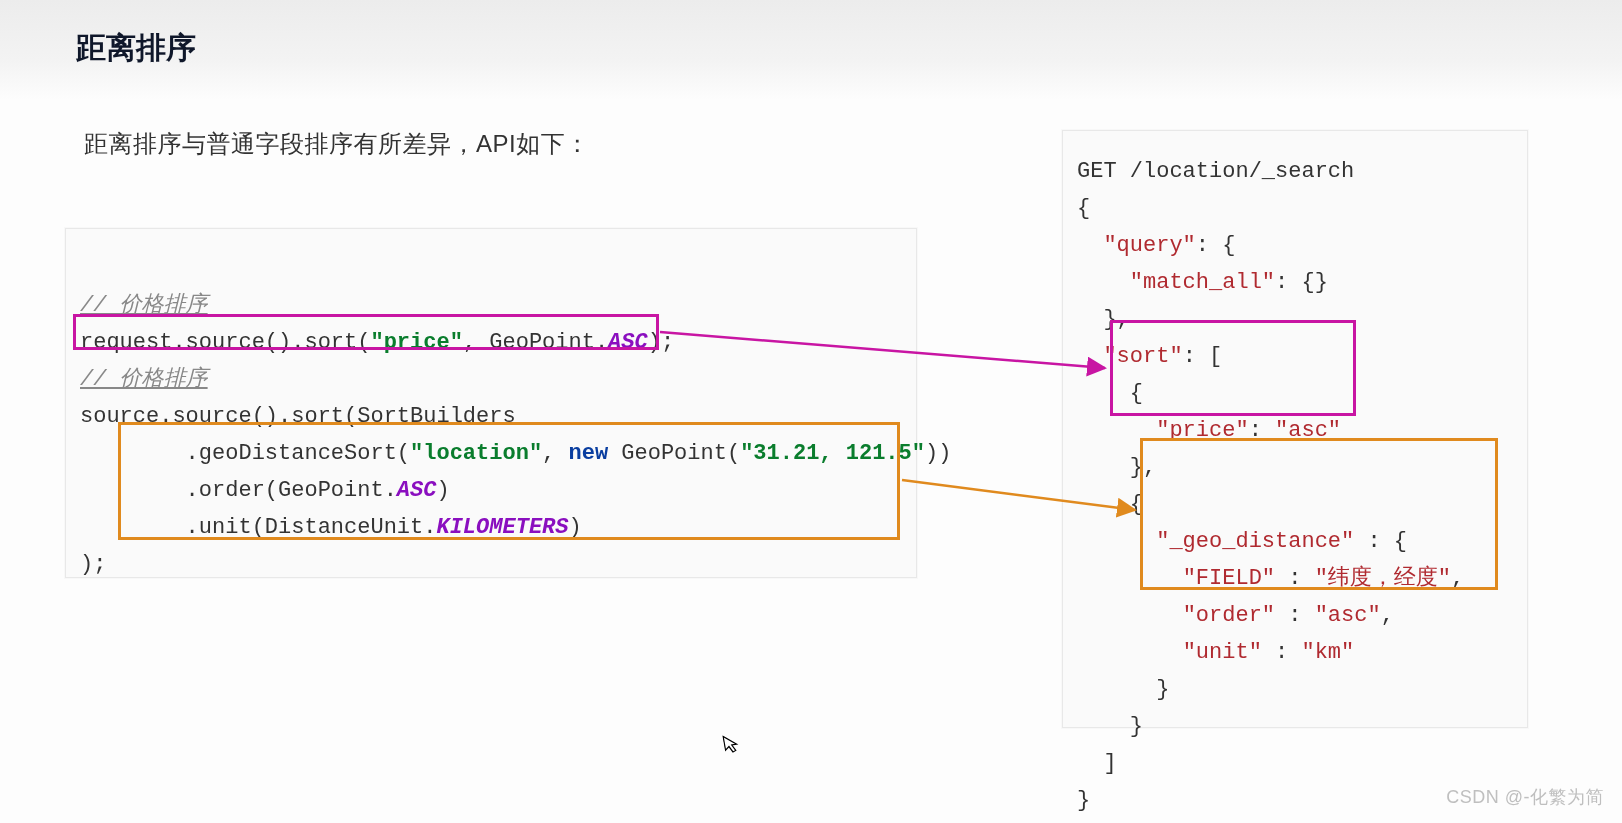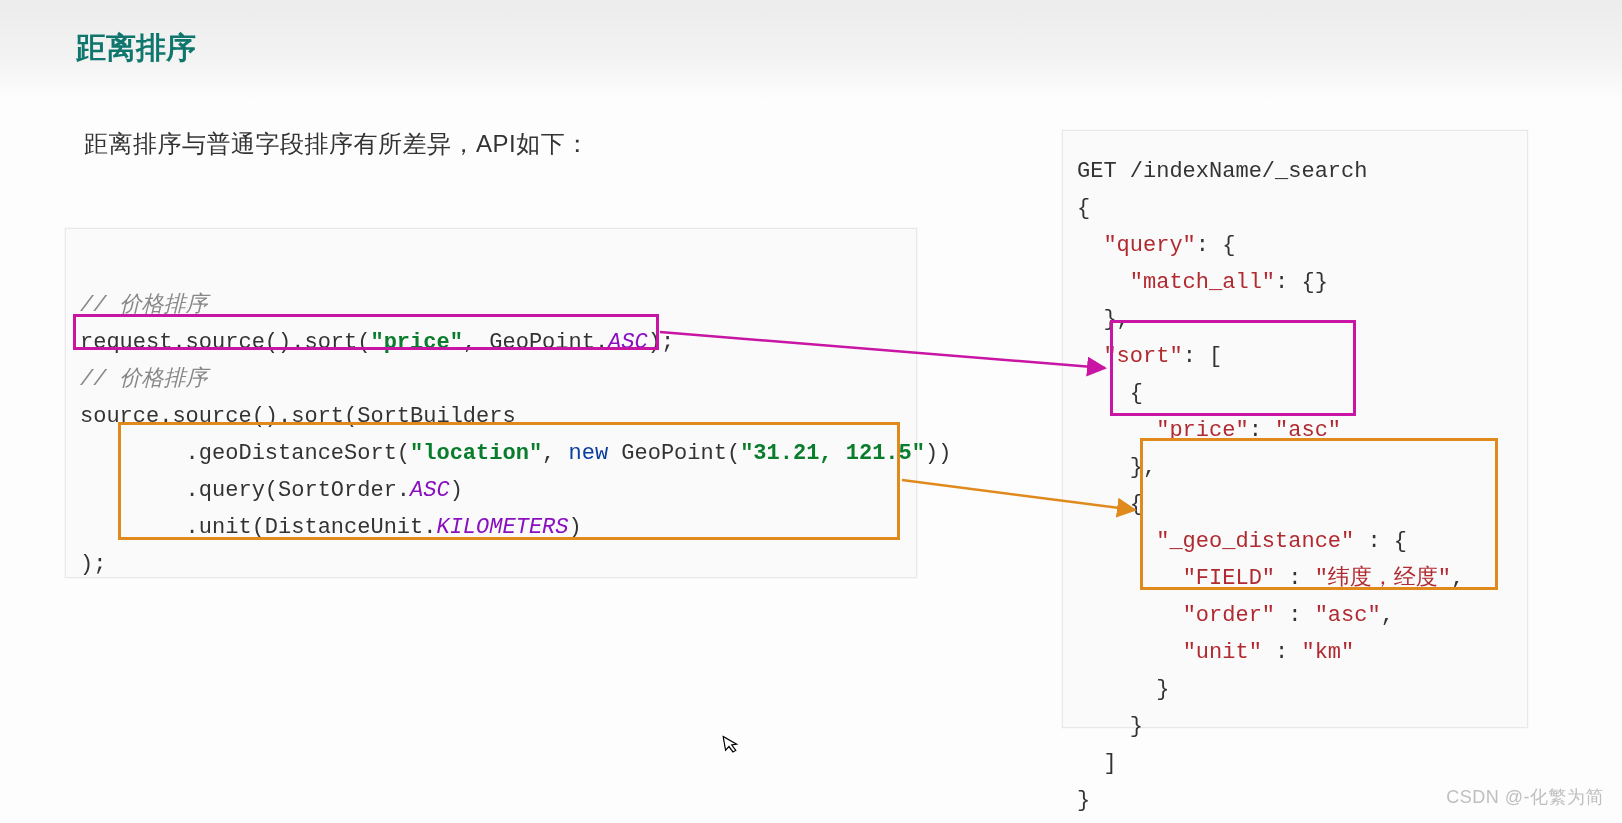--- a/index.html
+++ b/index.html
@@ -18,21 +18,21 @@
     top: 0; left: 0; right: 0;
     height: 100px;
     background: linear-gradient(to bottom, #ececec 0%, #f3f3f3 60%, #fdfdfd 100%);
   }
   .title {
     position: absolute;
     left: 76px;
     top: 28px;
     font-size: 30px;
     font-weight: 700;
-    color: #0f766e;
+    color: #0f172a;
   }
   .subtitle {
     position: absolute;
     left: 84px;
     top: 128px;
     font-size: 24px;
     color: #333;
     letter-spacing: 0.5px;
   }
   .code-pane {
@@ -55,24 +55,24 @@
     height: 598px;
     padding: 22px 14px;
   }
   .code {
     font-family: "Consolas", "Menlo", "Courier New", monospace;
     font-size: 22px;
     line-height: 37px;
     white-space: pre;
     color: #333;
   }
-  .c-comment { color: #888; font-style: italic; }
+  .c-comment { color: #888; font-style: italic; text-decoration: underline; }
   .c-str     { color: #0a7d2d; font-weight: 600; }
-  .c-const   { color: #8a0fbf; font-style: italic; font-weight: 400; }
-  .c-kw      { color: #0a3ea0; font-weight: 400; }
+  .c-const   { color: #8a0fbf; font-style: italic; font-weight: 700; }
+  .c-kw      { color: #0a3ea0; font-weight: 700; }
   .json-key  { color: #b02a30; }
   .json-str  { color: #b02a30; }
 
   .box {
     position: absolute;
     border-width: 3px;
     border-style: solid;
     background: transparent;
     pointer-events: none;
   }
@@ -112,27 +112,27 @@
 
 <div class="title">距离排序</div>
 <div class="subtitle">距离排序与普通字段排序有所差异，API如下：</div>
 
 <div id="left-pane" class="code-pane">
   <div class="code"><span class="c-comment">// 价格排序</span>
 <span><span>request.source().sort(</span><span class="c-str">"price"</span><span>, GeoPoint.</span><span class="c-const">ASC</span><span>);</span></span>
 <span class="c-comment">// 价格排序</span>
 <span>source.source().sort(SortBuilders</span>
 <span><span>        .geoDistanceSort(</span><span class="c-str">"location"</span><span>, </span><span class="c-kw">new</span><span> GeoPoint(</span><span class="c-str">"31.21, 121.5"</span><span>))</span></span>
-<span><span>        .query(SortOrder.</span><span class="c-const">ASC</span><span>)</span></span>
+<span><span>        .order(GeoPoint.</span><span class="c-const">ASC</span><span>)</span></span>
 <span><span>        .unit(DistanceUnit.</span><span class="c-const">KILOMETERS</span><span>)</span></span>
 <span>);</span></div>
 </div>
 
 <div id="right-pane" class="code-pane">
-  <div class="code"><span>GET /indexName/_search</span>
+  <div class="code"><span>GET /location/_search</span>
 <span>{</span>
 <span><span>  </span><span class="json-key">"query"</span><span>: {</span></span>
 <span><span>    </span><span class="json-key">"match_all"</span><span>: {}</span></span>
 <span>  },</span>
 <span><span>  </span><span class="json-key">"sort"</span><span>: [</span></span>
 <span>    {</span>
 <span><span>      </span><span class="json-key">"price"</span><span>: </span><span class="json-str">"asc"</span></span>
 <span>    },</span>
 <span>    {</span>
 <span><span>      </span><span class="json-key">"_geo_distance"</span><span> : {</span></span>

